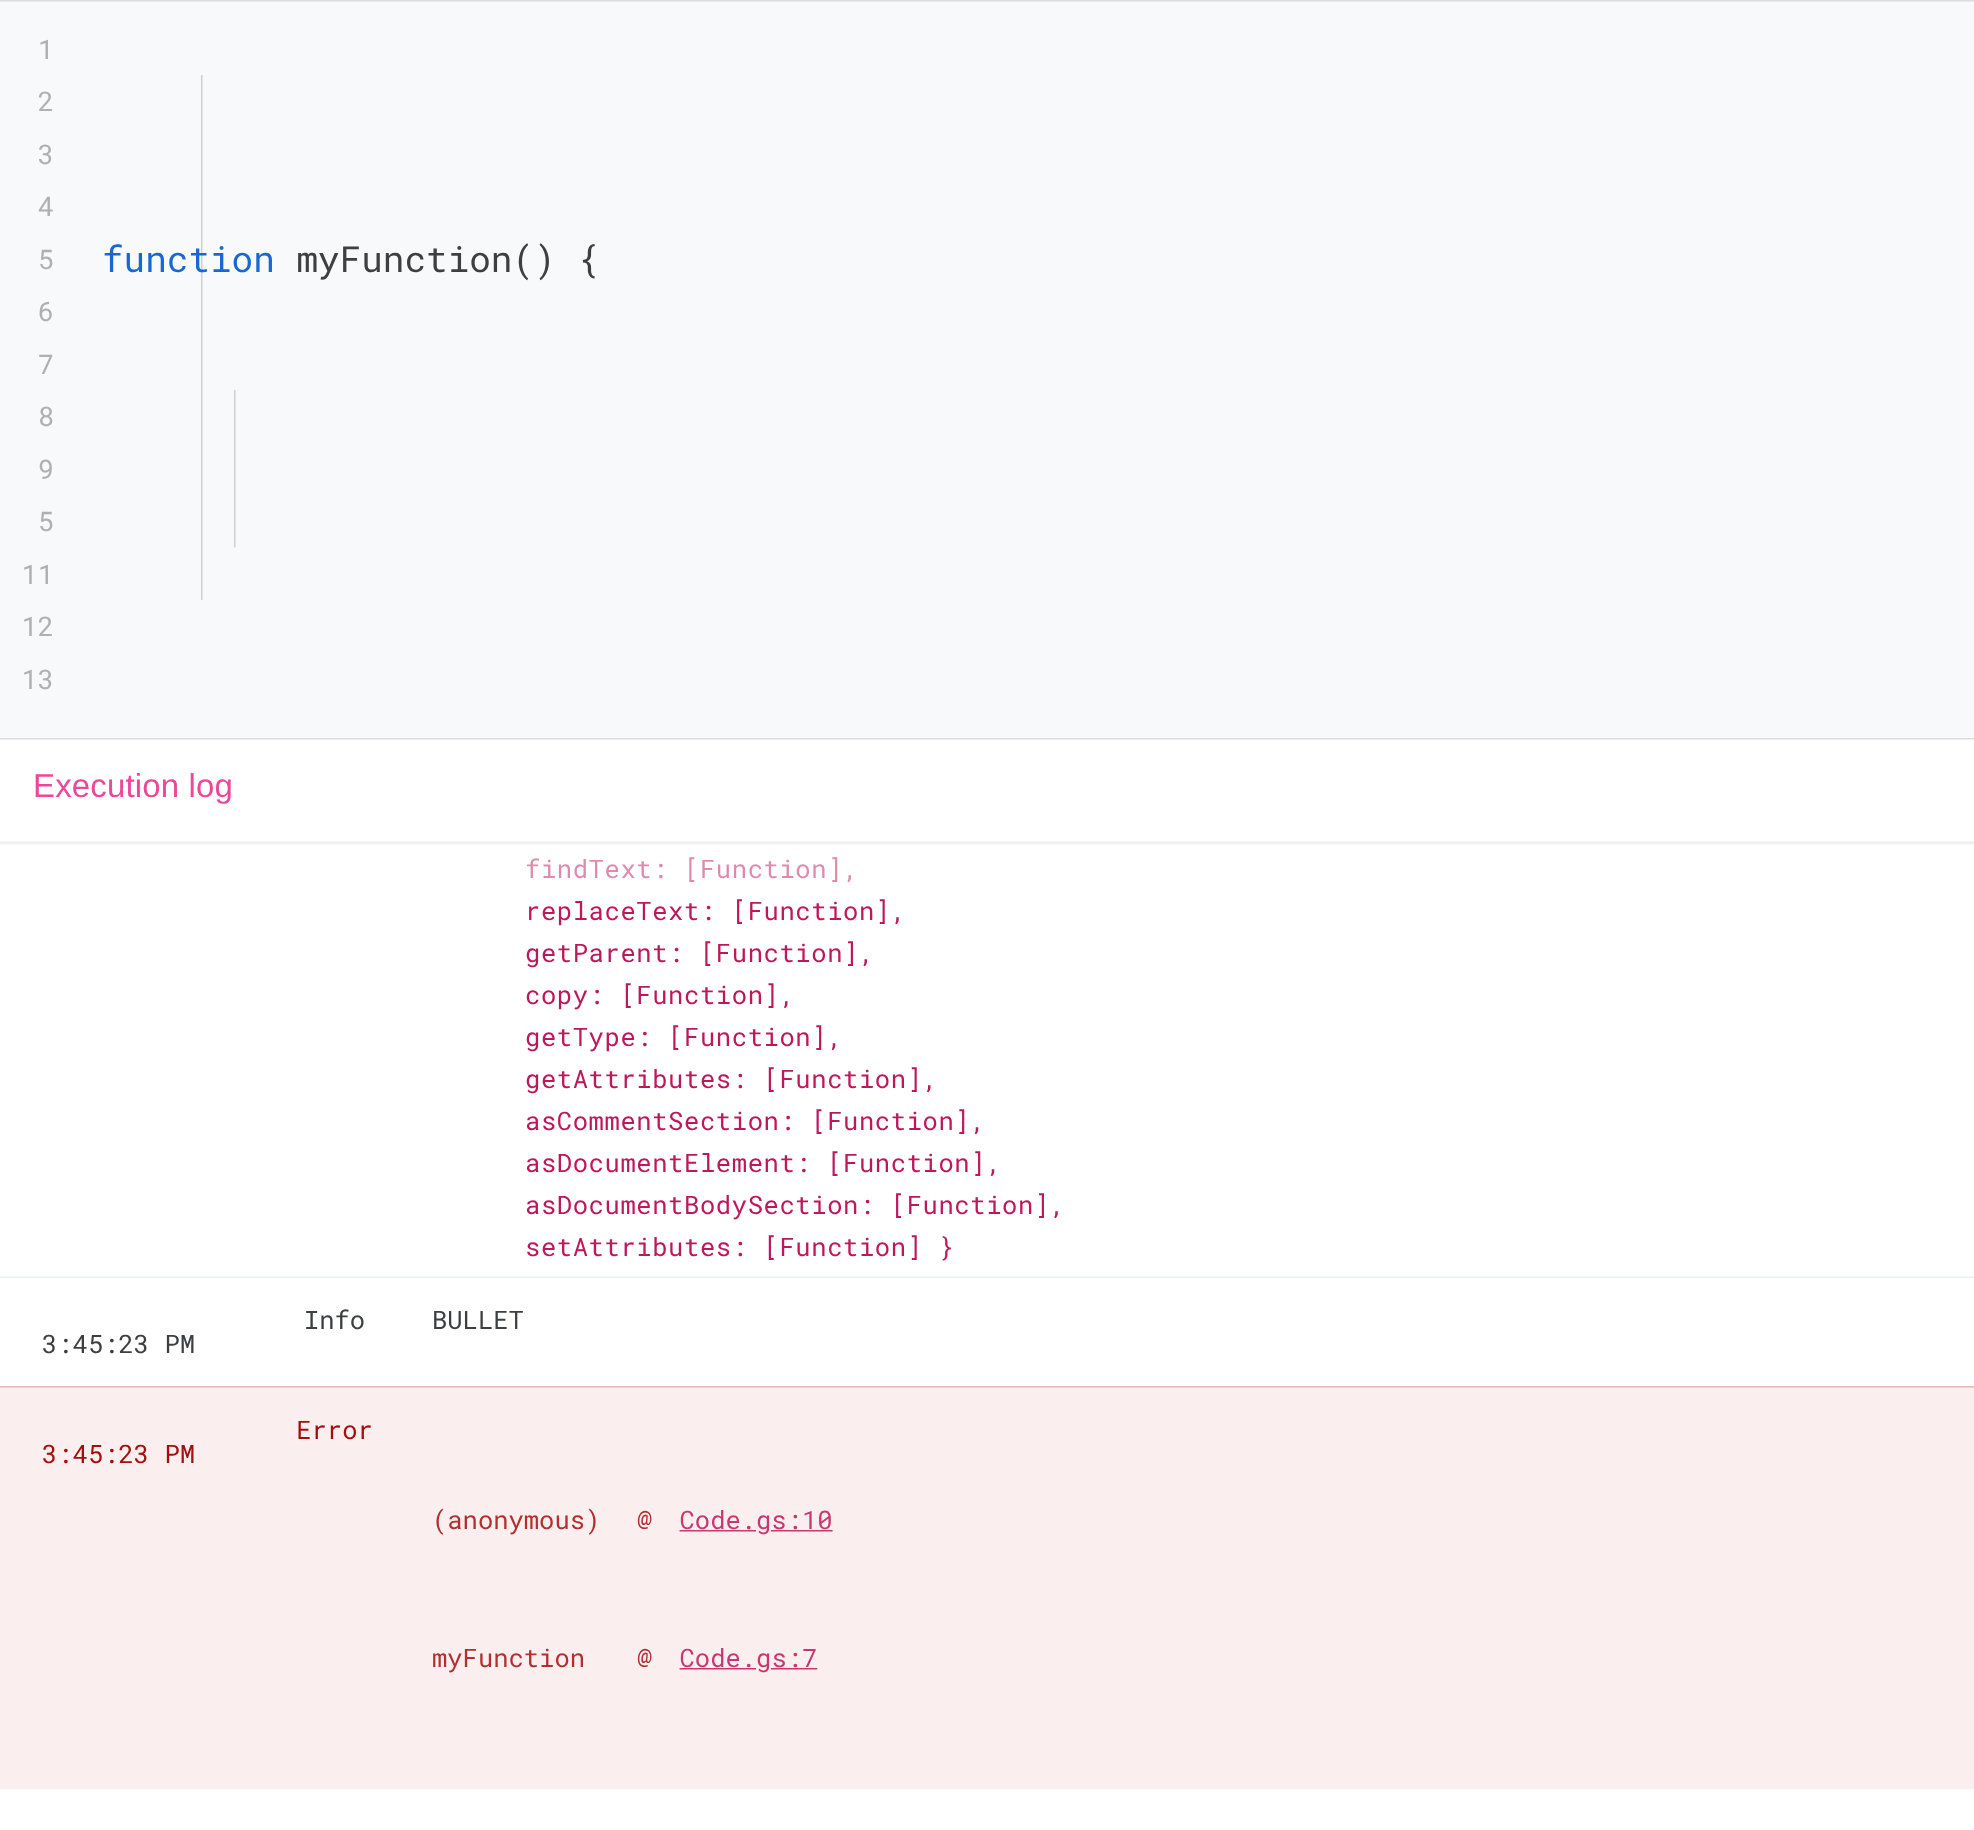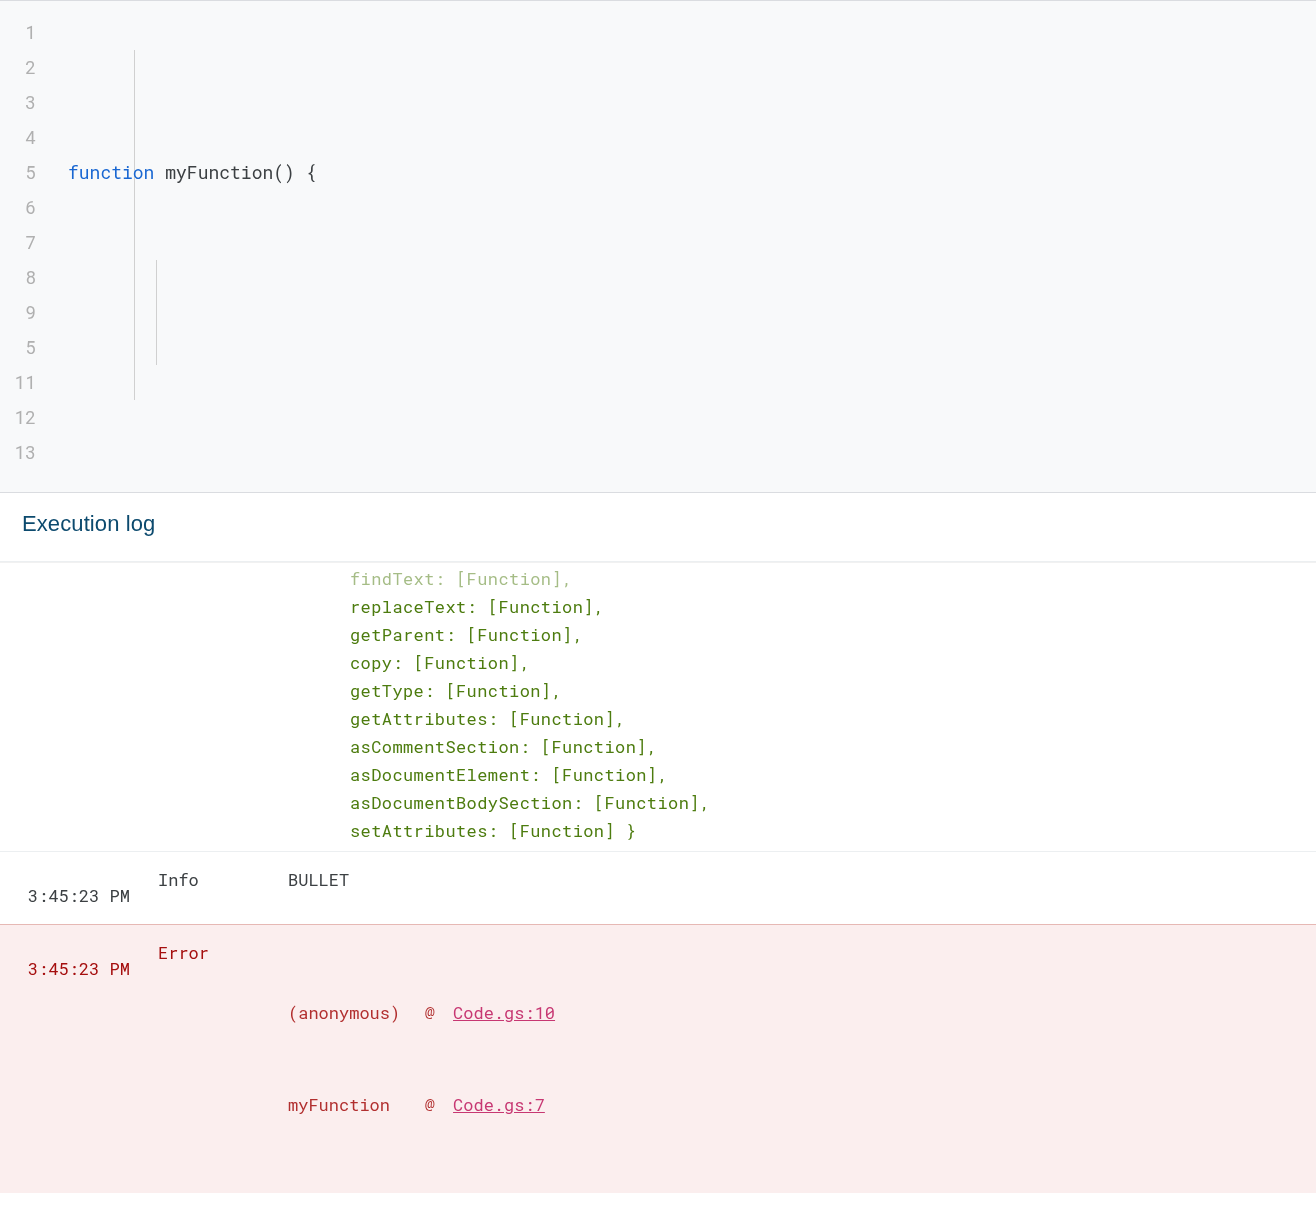--- a/index.html
+++ b/index.html
@@ -23,21 +23,21 @@
     font-family: "Roboto Mono", Menlo, Consolas, monospace;
     font-size: 18px;
     color: #b0b0b0;
     user-select: none;
   }
   .gutter .ln { padding-right: 14px; height: 35px; line-height: 35px; }
   .code {
     flex: 1;
     padding-top: 14px;
     font-family: "Roboto Mono", Menlo, Consolas, monospace;
-    font-size: 18px;
+    font-size: 24px;
     line-height: 35px;
     color: #3c4043;
     position: relative;
     white-space: pre;
   }
   .code .line {
     height: 35px;
     padding-left: 18px;
     position: relative;
   }
@@ -63,49 +63,49 @@
     pointer-events: none;
   }
 
   .panel-header {
     background: #fff;
     border-top: 1px solid #dadce0;
     border-bottom: 1px solid #eceff1;
     padding: 18px 22px 24px;
     font-size: 22px;
     font-weight: 500;
-    color: #0c4a6e;
+    color: #ec4899;
     letter-spacing: 0.1px;
   }
 
   .log-area {
     font-family: "Roboto Mono", Menlo, Consolas, monospace;
     font-size: 17px;
     line-height: 28px;
     color: #3c4043;
   }
   .log-overflow {
     padding: 2px 12px 6px 350px;
-    color: #4d7c0f;
+    color: #be185d;
     letter-spacing: 0.4px;
     white-space: pre;
     border-top: 1px solid #f1f1f1;
   }
   .log-row {
     display: flex;
     padding: 14px 0 14px 28px;
     border-top: 1px solid #eceff1;
   }
   .log-row.error {
     background: #fbeeee;
     color: #a50e0e;
     border-top: 1px solid #e6b8b4;
   }
   .col-time { width: 130px; flex-shrink: 0; margin-top: 16px; }
-  .col-level { width: 130px; flex-shrink: 0; }
+  .col-level { width: 130px; flex-shrink: 0; text-align: center; }
   .col-msg { flex: 1; white-space: pre-wrap; }
   .col-msg .main-err { display: block; margin-bottom: 6px; }
   .trace-line { color: #3c4043; line-height: 36px; }
   .error .trace-line { color: #a50e0e; opacity: 0.85; }
   .trace-link {
     color: #1a73e8;
     text-decoration: underline;
     margin-left: 4px;
   }
   .error .trace-link { color: #be185d; }

